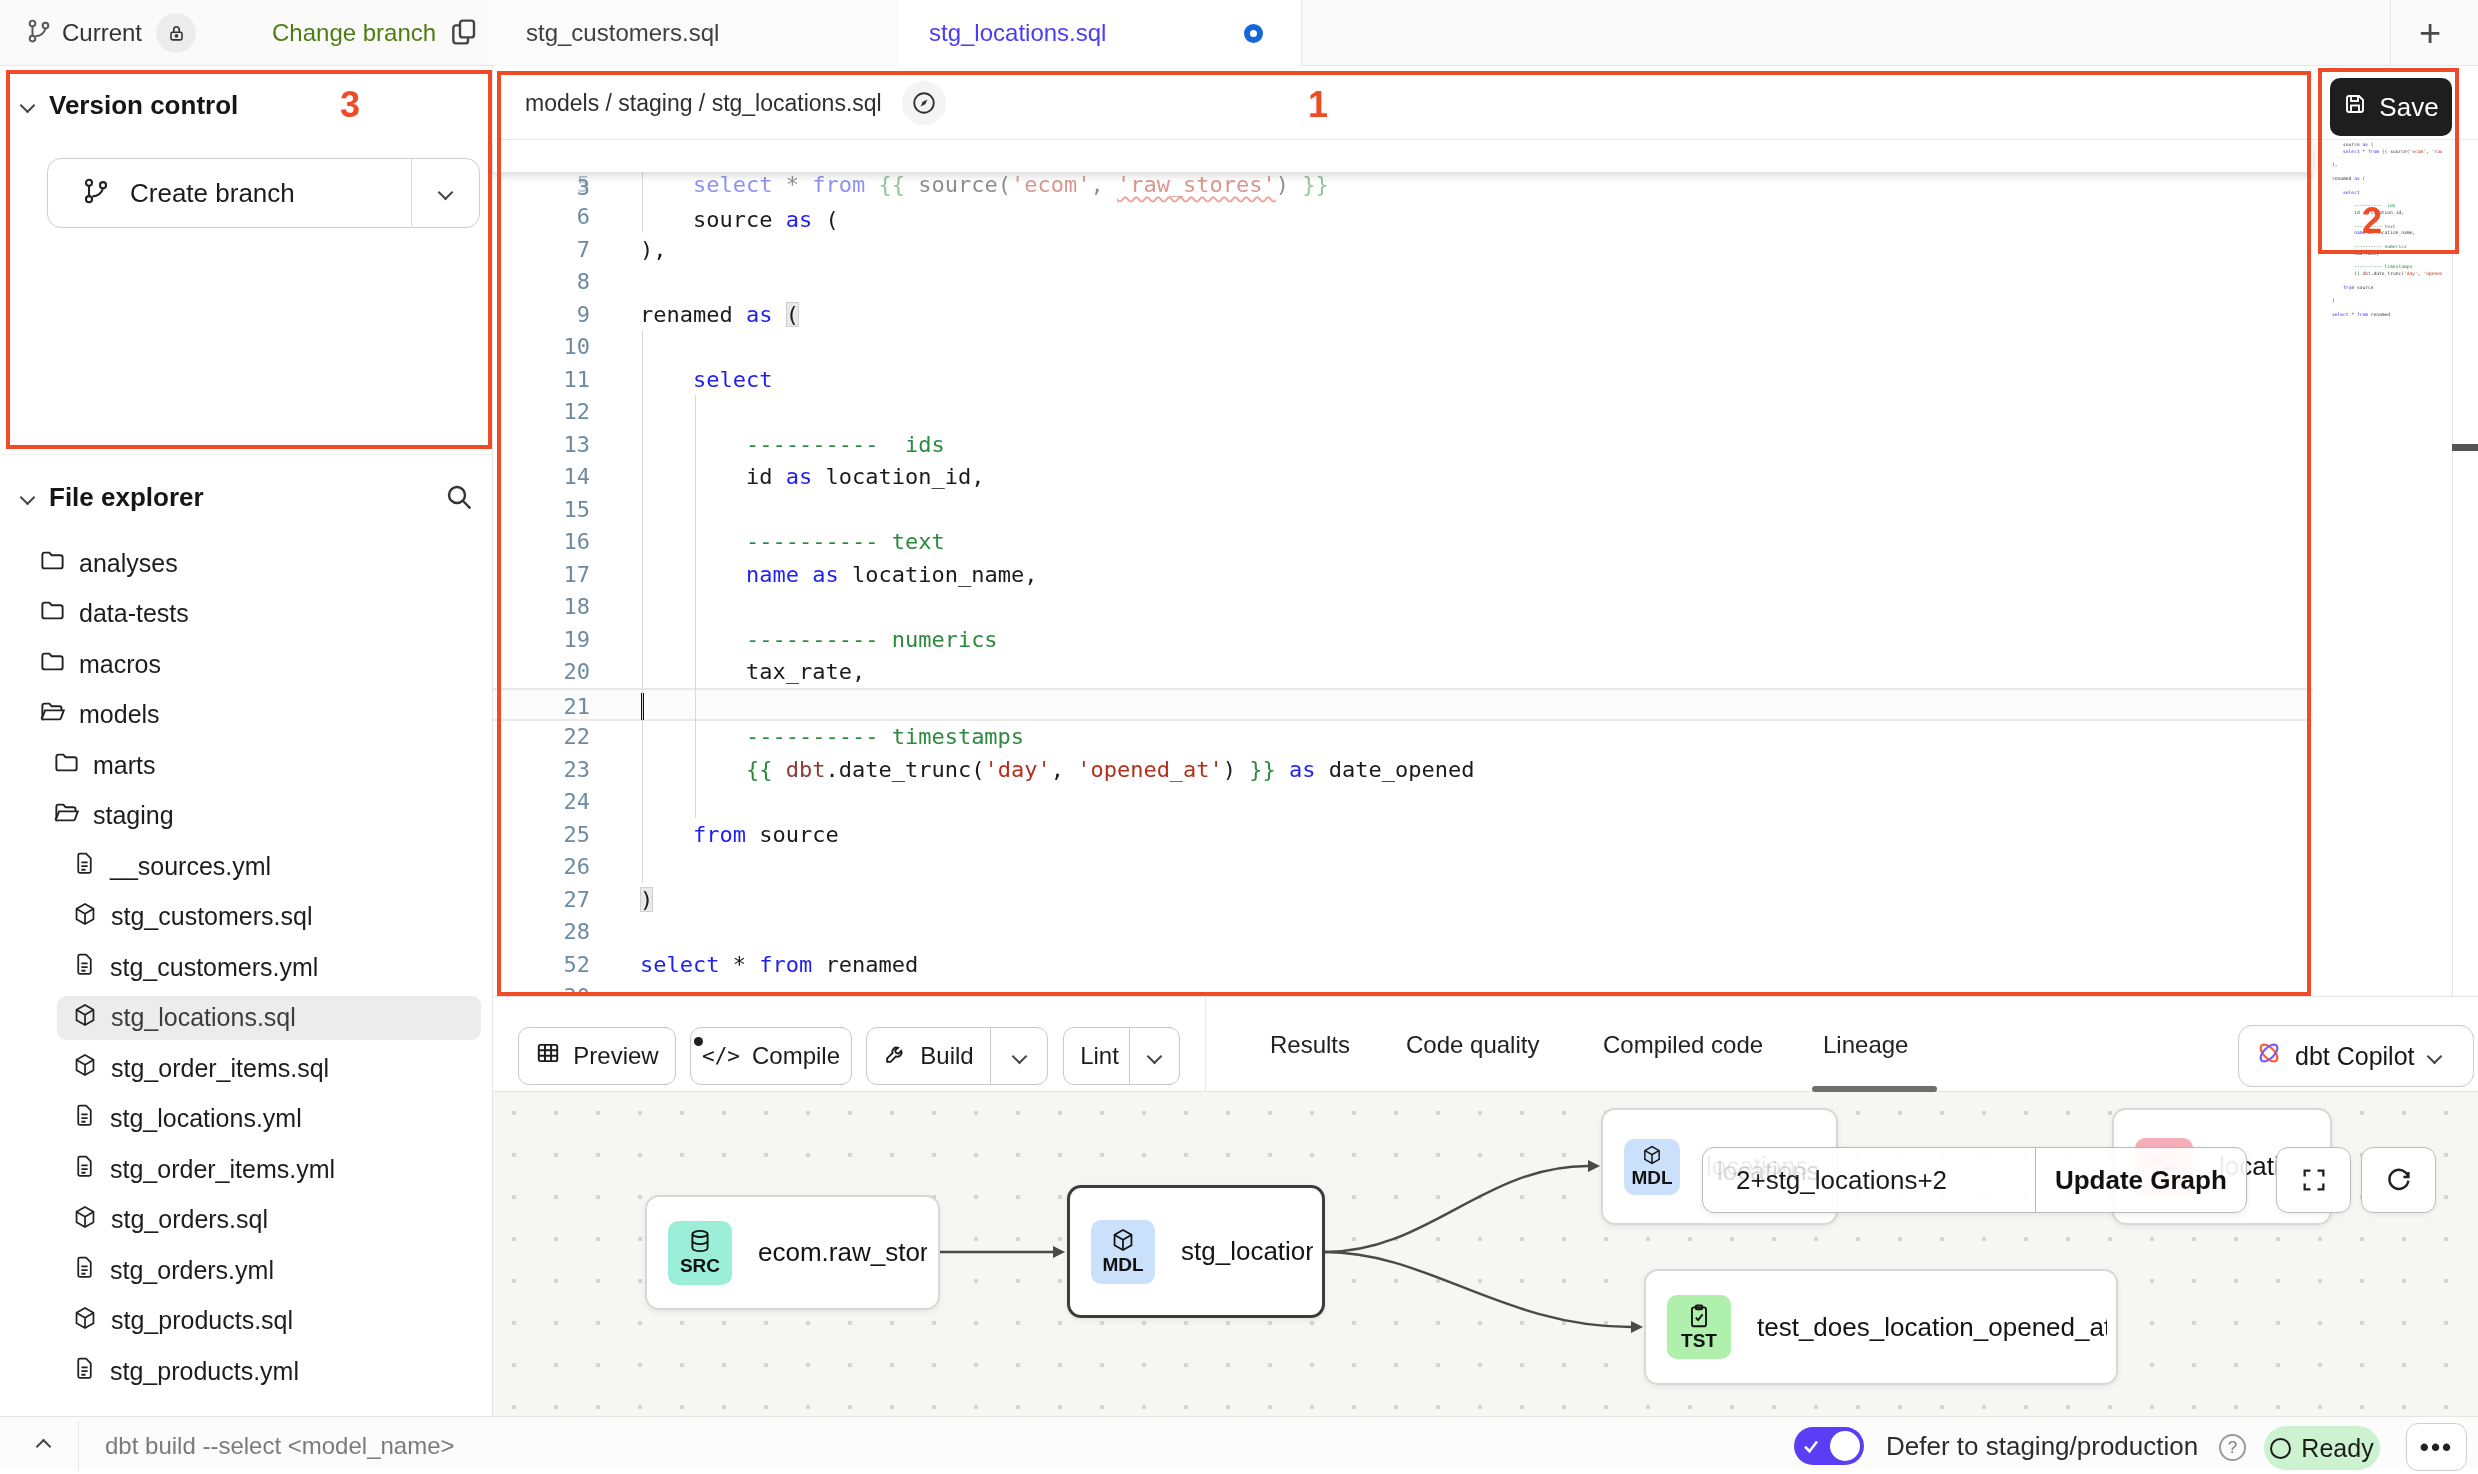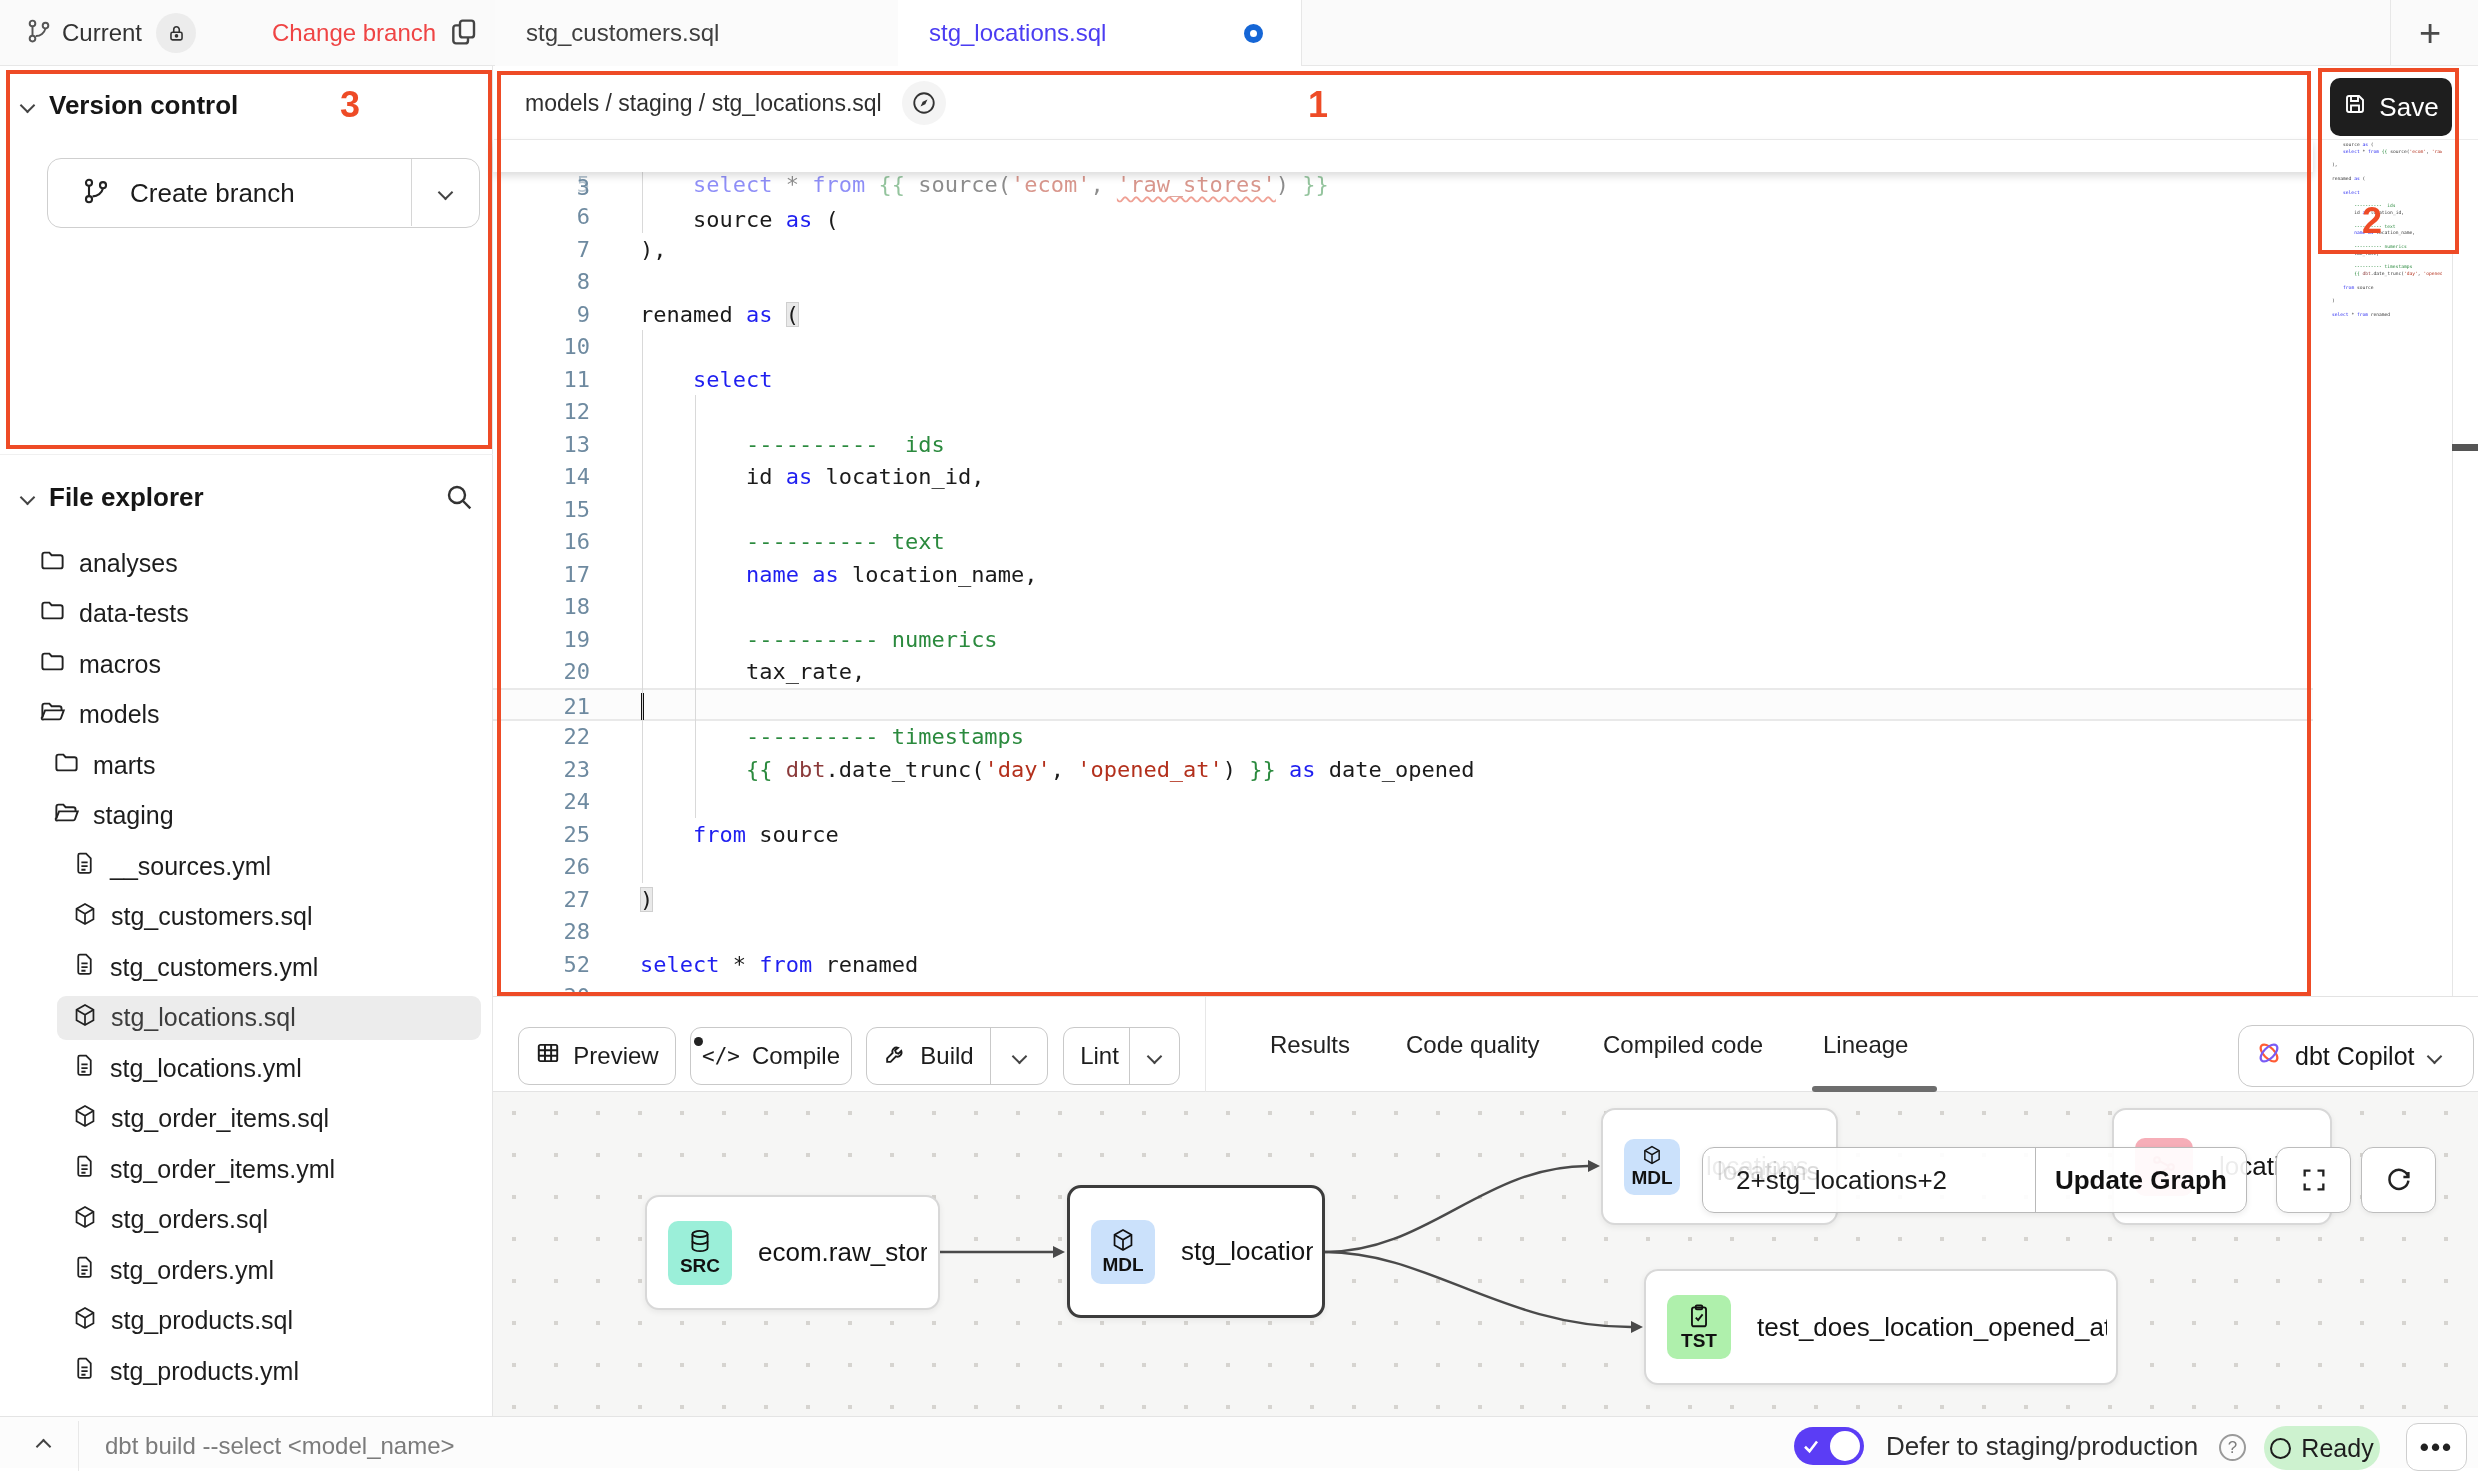--- a/index.html
+++ b/index.html
@@ -8,21 +8,21 @@
   .abs{position:absolute}
   #stage{position:relative;width:2478px;height:1474px;background:#fff}
 
   
   #topbar{left:0;top:0;width:2478px;height:66px;background:#fafafa;border-bottom:1px solid #e7e7e7}
   .tb-divider{position:absolute;top:0;width:1px;height:66px;background:#e7e7e7}
   #branch-area{position:absolute;left:0;top:0;width:495px;height:66px;display:flex;align-items:center}
   #branch-area .icon{margin-left:26px}
   #current-label{font-size:24px;color:#333;margin-left:10px}
   #lock-badge{width:40px;height:40px;border-radius:50%;background:#ececec;display:flex;align-items:center;justify-content:center;margin-left:14px}
-  #change-branch{position:absolute;left:272px;top:0;height:66px;display:flex;align-items:center;font-size:24px;color:#ef4444;font-weight:500;cursor:pointer}
+  #change-branch{position:absolute;left:272px;top:0;height:66px;display:flex;align-items:center;font-size:24px;color:#4d7c0f;font-weight:500;cursor:pointer}
   #copy-icon{position:absolute;left:448px;top:16px}
   .tab{position:absolute;top:0;height:66px;display:flex;align-items:center;font-size:24px;padding-left:31px;cursor:pointer}
   #tab-1{left:495px;width:403px;color:#3f3f3f;background:#fbfbfb}
   #tab-2{left:898px;width:403px;color:#4b3df2;background:#ffffff}
   #tab-dirty-dot{position:absolute;left:1244px;top:24px;width:19px;height:19px;border-radius:50%;border:6px solid #1566d6;background:#fff}
   #new-tab-btn{position:absolute;left:2404px;top:12px;width:52px;height:42px;display:flex;align-items:center;justify-content:center;font-size:38px;font-weight:300;color:#4a4a4a;cursor:pointer}
 
   
   #sidebar{left:0;top:66px;width:493px;height:1350px;background:#fff;border-right:1px solid #e5e5e5}
   .panel-header{position:absolute;left:0;width:493px;height:50px;display:flex;align-items:center}
@@ -271,32 +271,32 @@
         </div>
         <div class="tree-row sel" style="padding-left: 72px;">
           <span class="icon"><svg width="26" height="26" viewBox="0 0 24 24" fill="none" stroke="#222" stroke-width="1.6">
               <path d="M12 2.8l7.8 4.4v9.6L12 21.2l-7.8-4.4V7.2z"></path>
               <path d="M4.4 7.3L12 11.7l7.6-4.4M12 11.7V21"></path>
             </svg></span>
           <span class="t-label">stg_locations.sql</span>
           <span class="dirty-dot"></span>
         </div>
         <div class="tree-row" style="padding-left: 72px;">
+          <span class="icon"><svg width="26" height="26" viewBox="0 0 24 24" fill="none" stroke="#222" stroke-width="1.6">
+              <path d="M12 2.8l7.8 4.4v9.6L12 21.2l-7.8-4.4V7.2z"></path>
+              <path d="M4.4 7.3L12 11.7l7.6-4.4M12 11.7V21"></path>
+            </svg></span>
+          <span class="t-label">stg_order_items.sql</span>
+        </div>
+        <div class="tree-row" style="padding-left: 72px;">
           <span class="icon"><svg width="25" height="25" viewBox="0 0 24 24" fill="none" stroke="#222" stroke-width="1.7">
               <path d="M6 4a1.5 1.5 0 0 1 1.5-1.5h6L18 7v12.5A1.5 1.5 0 0 1 16.5 21h-9A1.5 1.5 0 0 1 6 19.5z"></path>
               <path d="M9 11h6M9 14.5h6M9 18h4"></path>
             </svg></span>
           <span class="t-label">stg_locations.yml</span>
-        </div>
-        <div class="tree-row" style="padding-left: 72px;">
-          <span class="icon"><svg width="26" height="26" viewBox="0 0 24 24" fill="none" stroke="#222" stroke-width="1.6">
-              <path d="M12 2.8l7.8 4.4v9.6L12 21.2l-7.8-4.4V7.2z"></path>
-              <path d="M4.4 7.3L12 11.7l7.6-4.4M12 11.7V21"></path>
-            </svg></span>
-          <span class="t-label">stg_order_items.sql</span>
         </div>
         <div class="tree-row" style="padding-left: 72px;">
           <span class="icon"><svg width="25" height="25" viewBox="0 0 24 24" fill="none" stroke="#222" stroke-width="1.7">
               <path d="M6 4a1.5 1.5 0 0 1 1.5-1.5h6L18 7v12.5A1.5 1.5 0 0 1 16.5 21h-9A1.5 1.5 0 0 1 6 19.5z"></path>
               <path d="M9 11h6M9 14.5h6M9 18h4"></path>
             </svg></span>
           <span class="t-label">stg_order_items.yml</span>
         </div>
         <div class="tree-row" style="padding-left: 72px;">
           <span class="icon"><svg width="26" height="26" viewBox="0 0 24 24" fill="none" stroke="#222" stroke-width="1.6">

